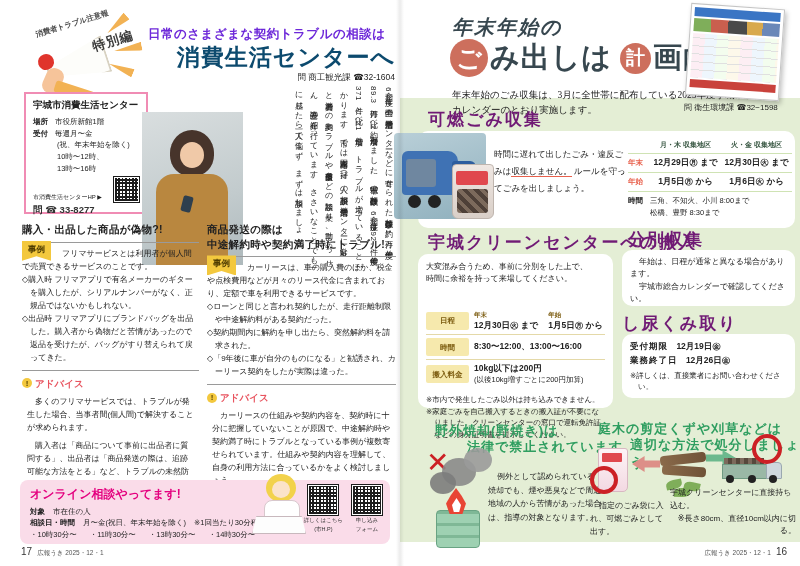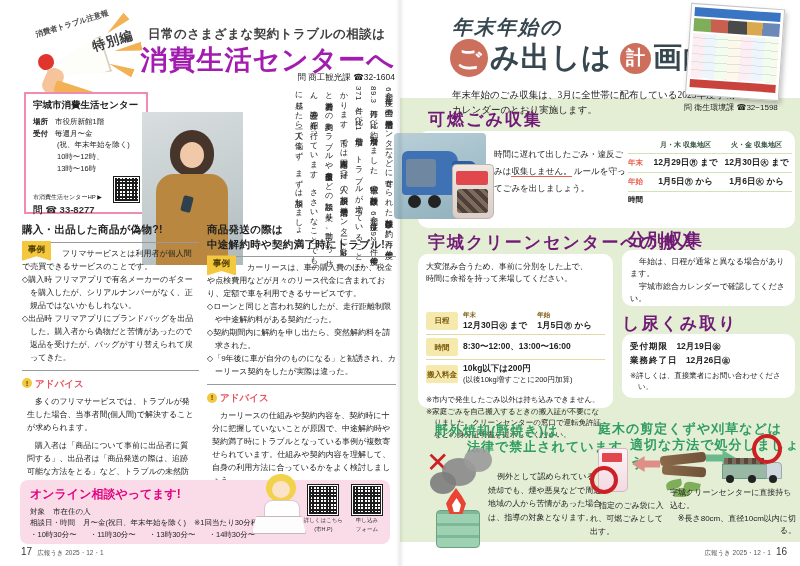--- a/index.html
+++ b/index.html
@@ -17,23 +17,23 @@
   .mp-mouth{position:absolute;left:20px;top:48px;width:16px;height:16px;border-radius:50%;background:#e0342c;transform:rotate(-18deg);}
   .mp-hand{position:absolute;left:26px;top:62px;width:18px;height:26px;border-radius:8px;background:#f6c49a;transform:rotate(24deg);}
   .mp-arm{position:absolute;left:36px;top:80px;width:40px;height:12px;background:#f2b254;transform:rotate(18deg);border-radius:3px;}
   .ray{position:absolute;background:#f2b254;}
   .ray1{left:86px;top:14px;width:26px;height:9px;transform:rotate(-42deg);clip-path:polygon(0 50%,100% 0,100% 100%);}
   .ray2{left:96px;top:38px;width:28px;height:9px;transform:rotate(-10deg);clip-path:polygon(0 50%,100% 0,100% 100%);}
   .ray3{left:90px;top:58px;width:26px;height:9px;transform:rotate(22deg);clip-path:polygon(0 50%,100% 0,100% 100%);}
   .mp-ribbon{position:absolute;left:8px;top:12px;width:92px;font-size:7.5px;font-weight:bold;color:#4a4a4a;
     transform:rotate(-17deg);text-align:center;line-height:1.5;}
   .mp-special{position:absolute;left:74px;top:26px;font-size:13px;font-weight:bold;color:#3c3c3c;transform:rotate(-17deg);letter-spacing:1px;}
-  .lp-lead{position:absolute;left:148px;top:26px;font-size:12.5px;font-weight:bold;color:#404040;letter-spacing:.5px;}
+  .lp-lead{position:absolute;left:148px;top:26px;font-size:12.5px;font-weight:bold;color:#6d28d9;letter-spacing:.5px;}
   .lp-title{position:absolute;left:140px;top:42px;width:255px;margin:0;text-align:right;
-    font-size:27px;font-weight:bold;color:#a21caf;letter-spacing:1px;}
+    font-size:23px;font-weight:bold;color:#0c4a6e;letter-spacing:1px;}
   .lp-contact{position:absolute;left:140px;top:72px;width:255px;text-align:right;font-size:8.5px;color:#222;}
   .info-box{position:absolute;left:24px;top:92px;width:124px;height:122px;background:#fff;
     border:2px solid #f08cb4;padding:5px 7px;box-sizing:border-box;}
   .ib-title{font-size:9.5px;font-weight:bold;color:#222;margin-bottom:4px;}
   .ib-row{font-size:7.5px;line-height:1.55;color:#222;}
   .ib-label{font-weight:bold;margin-right:5px;}
   .ib-sub{padding-left:24px;font-size:7.5px;line-height:1.55;color:#222;}
   .ib-hp{display:flex;align-items:flex-end;gap:3px;margin-top:3px;font-size:6px;color:#222;}
   .qr{background:
       repeating-linear-gradient(0deg,#1c1c1c 0 1.6px,transparent 1.6px 3.4px),
@@ -63,21 +63,21 @@
   .advice{margin-top:6px;font-size:8px;line-height:13px;color:#222;}
   .advice-head{display:flex;align-items:center;gap:3px;margin-bottom:2px;}
   .bang{display:inline-flex;align-items:center;justify-content:center;width:10px;height:10px;border-radius:50%;
     background:#f3c83e;color:#5a4500;font-weight:bold;font-size:8px;}
   .advice-label{color:#e8545f;font-weight:bold;font-size:9.5px;}
   .advice p{margin:5px;text-indent:8px;}
   .online-box{position:absolute;left:20px;top:480px;width:370px;height:64px;background:#fadce9;border-radius:8px;
     padding:6px 10px;box-sizing:border-box;}
   .ob-title{font-size:12px;font-weight:bold;color:#e4007f;margin-bottom:3px;}
   .ob-row{font-size:7.5px;color:#222;line-height:1.5;}
-  .ob-label{font-weight:normal;margin-right:6px;}
+  .ob-label{font-weight:bold;margin-right:6px;}
   .ob-note{margin-left:6px;}
   .ob-times{display:flex;gap:13px;font-size:7.5px;color:#222;margin-top:1px;}
   .consult-illust{position:absolute;left:228px;top:-8px;width:66px;height:70px;}
   .ci-hair{position:absolute;left:18px;top:2px;width:30px;height:28px;border-radius:50%;background:#f2d24b;}
   .ci-face{position:absolute;left:24px;top:9px;width:18px;height:17px;border-radius:50%;background:#fbe3c9;}
   .ci-body{position:absolute;left:16px;top:28px;width:34px;height:18px;border-radius:8px 8px 0 0;background:#fff;border:1px solid #d8c8cd;}
   .ci-laptop{position:absolute;left:4px;top:44px;width:52px;height:16px;background:#fdfdfd;border:1px solid #c8b8bd;
     clip-path:polygon(8% 0,92% 0,100% 100%,0 100%);}
   .ob-qrs{position:absolute;right:8px;top:5px;display:flex;gap:9px;}
   .ob-qrblock{text-align:center;}
@@ -136,21 +136,21 @@
   .bt-head{font-size:7px;font-weight:bold;color:#3c5a46;}
   .bt-label{width:22px;font-size:7.5px;font-weight:bold;color:#e8604c;flex:none;}
   .bt-l2{width:22px;font-size:7.5px;font-weight:bold;color:#222;flex:none;}
   .bt-c1{flex:1;text-align:center;font-weight:bold;}
   .bt-c2{flex:1;text-align:center;font-weight:bold;}
   .bt-time{flex:1;font-size:7.5px;line-height:1.6;}
   .card-carryin{left:18px;top:254px;width:195px;height:154px;padding:7px 8px;}
   .cc-lead{font-family:"Liberation Serif","DejaVu Serif",serif;font-size:8px;line-height:1.55;color:#222;margin:0 0 22px;}
   .cc-row{display:flex;align-items:center;gap:5px;border-top:1px solid #e4d9a8;padding:3px 0;}
   .cc-row.first{border-top:none;}
-  .cc-label{flex:none;width:32px;min-height:14px;display:flex;align-items:center;justify-content:center;text-align:center;
+  .cc-label{flex:none;width:43px;min-height:14px;display:flex;align-items:center;justify-content:center;text-align:center;
     background:#f6e9ad;color:#7c5c10;font-size:7.5px;font-weight:bold;border-radius:2px;padding:2px 0;line-height:1.2;}
   .cc-val{font-size:8.5px;font-weight:bold;color:#222;line-height:1.35;}
   .cc-sub{font-size:6.5px;color:#7c5c10;font-weight:bold;display:block;}
   .cc-datecols{display:flex;gap:10px;}
   .cc-feenote{font-weight:normal;font-size:7.5px;}
   .cc-notes{margin-top:5px;font-size:7.5px;line-height:1.55;color:#222;}
   .cc-notes p{margin:0;padding-left:8px;text-indent:-8px;}
   .card-separate{left:222px;top:250px;width:173px;height:56px;padding:6px 8px;}
   .card-separate p{margin:0;font-family:"Liberation Serif","DejaVu Serif",serif;font-size:8px;line-height:1.55;text-indent:9px;color:#222;}
   .card-nightsoil{left:222px;top:334px;width:173px;height:64px;padding:6px 8px;}
@@ -389,20 +389,26 @@
         <span class="bt-c1">12月29日㊊ まで</span>
         <span class="bt-c2">12月30日㊋ まで</span>
       </div>
       <div class="bt-row">
         <span class="bt-label">年始</span>
         <span class="bt-c1">1月5日㊊ から</span>
         <span class="bt-c2">1月6日㊋ から</span>
       </div>
       <div class="bt-row">
         <span class="bt-l2">時間</span>
+        <span class="bt-time">
+          <span>三角、不知火、小川</span>
+          <span>8:00まで</span><br>
+          <span>松橋、豊野</span>
+          <span>8:30まで</span>
+        </span>
       </div>
     </div>
 
     <div class="sec-head h-carryin">宇城クリーンセンターへの搬入</div>
     <div class="card card-carryin">
       <p class="cc-lead">
         <span>大変混み合うため、事前に分別をした上で、</span><br>
         <span>時間に余裕を持って来場してください。</span>
       </p>
       <div class="cc-row first">

